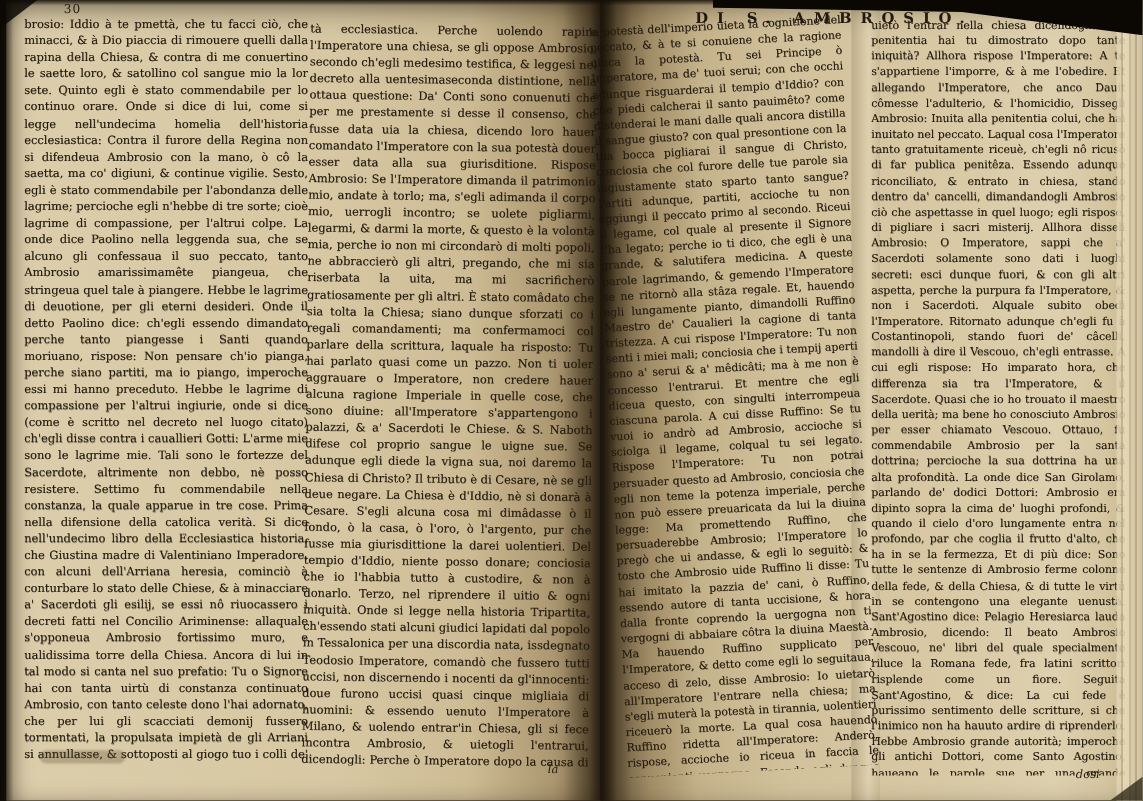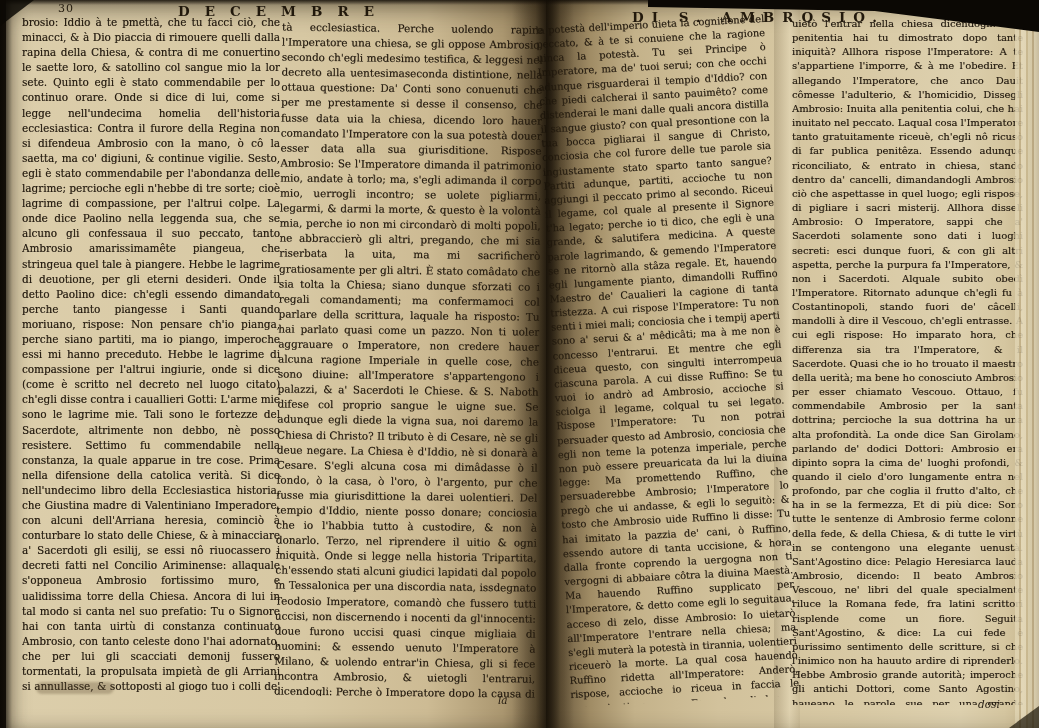--- a/index.html
+++ b/index.html
@@ -73,21 +73,20 @@
   .corner-br{position:absolute;right:0;bottom:0;width:30px;height:22px;
     background:#1b1509;clip-path:polygon(100% 0,100% 100%,0 100%);opacity:.7;}
 </style>
 </head>
 <body>
 
 <div class="scan">
 
   <div class="page page-left">
     <div class="pagenum pagenum-left">30</div>
-    <div class="running-header header-left">DECEMBRE</div>
     <div class="col col-l1">brosio: Iddio à te pmettà, che tu facci ciò, che minacci, &amp; à Dio piaccia di rimouere quelli dalla rapina della Chiesa, &amp; contra di me conuertino le saette loro, &amp; satollino col sangue mio la lor sete. Quinto egli è stato commendabile per lo continuo orare. Onde si dice di lui, come si legge nell'undecima homelia dell'historia ecclesiastica: Contra il furore della Regina non si difendeua Ambrosio con la mano, ò cô la saetta, ma co' digiuni, &amp; continue vigilie. Sesto, egli è stato commendabile per l'abondanza delle lagrime; percioche egli n'hebbe di tre sorte; cioè lagrime di compassione, per l'altrui colpe. La onde dice Paolino nella leggenda sua, che se alcuno gli confessaua il suo peccato, tanto Ambrosio amarissimamête piangeua, che stringeua quel tale à piangere. Hebbe le lagrime di deuotione, per gli eterni desideri. Onde il detto Paolino dice: ch'egli essendo dimandato perche tanto piangesse i Santi quando moriuano, rispose: Non pensare ch'io pianga, perche siano partiti, ma io piango, imperoche essi mi hanno preceduto. Hebbe le lagrime di compassione per l'altrui ingiurie, onde si dice (come è scritto nel decreto nel luogo citato) ch'egli disse contra i cauallieri Gotti: L'arme mie sono le lagrime mie. Tali sono le fortezze del Sacerdote, altrimente non debbo, nè posso resistere. Settimo fu commendabile nella constanza, la quale apparue in tre cose. Prima nella difensione della catolica verità. Si dice nell'undecimo libro della Ecclesiastica historia, che Giustina madre di Valentiniano Imperadore, con alcuni dell'Arriana heresia, cominciò à conturbare lo stato delle Chiese, &amp; à minacciare a' Sacerdoti gli esilij, se essi nô riuocassero i decreti fatti nel Concilio Ariminense: allaquale s'opponeua Ambrosio fortissimo muro, e ualidissima torre della Chiesa. Ancora di lui in tal modo si canta nel suo prefatio: Tu o Signore hai con tanta uirtù di constanza continuato Ambrosio, con tanto celeste dono l'hai adornato, che per lui gli scacciati demonij fussero tormentati, la propulsata impietà de gli Arriani si annullasse, &amp; sottoposti al giogo tuo i colli de' Prencipi ritornassero humilissimi. Secondo nella diffensione della liber-</div>
     <div class="col col-l2">tà ecclesiastica. Perche uolendo rapire l'Imperatore una chiesa, se gli oppose Ambrosio, secondo ch'egli medesimo testifica, &amp; leggesi nel decreto alla uentesimaseconda distintione, nella ottaua questione: Da' Conti sono conuenuti che per me prestamente si desse il consenso, che fusse data uia la chiesa, dicendo loro hauer comandato l'Imperatore con la sua potestà douer esser data alla sua giurisditione. Rispose Ambrosio: Se l'Imperatore dimanda il patrimonio mio, andate à torlo; ma, s'egli adimanda il corpo mio, uerrogli incontro; se uolete pigliarmi, legarmi, &amp; darmi la morte, &amp; questo è la volontà mia, perche io non mi circondarò di molti popoli, ne abbraccierò gli altri, pregando, che mi sia riserbata la uita, ma mi sacrificherò gratiosamente per gli altri. È stato comâdato che sia tolta la Chiesa; siano dunque sforzati co i regali comandamenti; ma confermamoci col parlare della scrittura, laquale ha risposto: Tu hai parlato quasi come un pazzo. Non ti uoler aggrauare o Imperatore, non credere hauer alcuna ragione Imperiale in quelle cose, che sono diuine: all'Imperatore s'appartengono i palazzi, &amp; a' Sacerdoti le Chiese. &amp; S. Naboth difese col proprio sangue le uigne sue. Se adunque egli diede la vigna sua, noi daremo la Chiesa di Christo? Il tributo è di Cesare, nè se gli deue negare. La Chiesa è d'Iddio, nè si donarà à Cesare. S'egli alcuna cosa mi dimâdasse ò il fondo, ò la casa, ò l'oro, ò l'argento, pur che fusse mia giurisdittione la darei uolentieri. Del tempio d'Iddio, niente posso donare; conciosia che io l'habbia tutto à custodire, &amp; non à donarlo. Terzo, nel riprendere il uitio &amp; ogni iniquità. Onde si legge nella historia Tripartita, ch'essendo stati alcuni giudici lapidati dal popolo in Tessalonica per una discordia nata, issdegnato Teodosio Imperatore, comandò che fussero tutti uccisi, non discernendo i nocenti da gl'innocenti: doue furono uccisi quasi cinque migliaia di huomini: &amp; essendo uenuto l'Imperatore à Milano, &amp; uolendo entrar'in Chiesa, gli si fece incontra Ambrosio, &amp; uietogli l'entrarui, dicendogli: Perche ò Imperatore dopo la causa di tanto furore non conosci la grandezza della presontione tua? Ma forse</div>
     <div class="catchword catchword-left">la</div>
     <div class="smudge"></div>
   </div>
 
   <div class="page page-right">
     <div class="pagenum pagenum-right">31</div>
     <div class="running-header header-right">DI S. AMBROSIO.</div>
     <div class="col col-r1">la potestà dell'imperio uieta la cognitione del peccato, &amp; à te si conuiene che la ragione uinca la potestà. Tu sei Principe ò Imperatore, ma de' tuoi serui; con che occhi adunque risguarderai il tempio d'Iddio? con che piedi calcherai il santo pauimêto? come distenderai le mani dalle quali ancora distilla il sangue giusto? con qual presontione con la tua bocca pigliarai il sangue di Christo, conciosia che col furore delle tue parole sia ingiustamente stato sparto tanto sangue? Partiti adunque, partiti, accioche tu non aggiungi il peccato primo al secondo. Riceui il legame, col quale al presente il Signore t'ha legato; perche io ti dico, che egli è una grande, &amp; salutifera medicina. A queste parole lagrimando, &amp; gemendo l'Imperatore se ne ritornò alla stâza regale. Et, hauendo egli lungamente pianto, dimandolli Ruffino Maestro de' Caualieri la cagione di tanta tristezza. A cui rispose l'Imperatore: Tu non senti i miei mali; conciosia che i tempij aperti sono a' serui &amp; a' mêdicâti; ma à me non è concesso l'entrarui. Et mentre che egli diceua questo, con singulti interrompeua ciascuna parola. A cui disse Ruffino: Se tu vuoi io andrò ad Ambrosio, accioche si sciolga il legame, colqual tu sei legato. Rispose l'Imperatore: Tu non potrai persuader questo ad Ambrosio, conciosia che egli non teme la potenza imperiale, perche non può essere preuaricata da lui la diuina legge: Ma promettendo Ruffino, che persuaderebbe Ambrosio; l'Imperatore lo pregò che ui andasse, &amp; egli lo seguitò: &amp; tosto che Ambrosio uide Ruffino li disse: Tu hai imitato la pazzia de' cani, ò Ruffino, essendo autore di tanta uccisione, &amp; hora dalla fronte coprendo la uergogna non ti vergogni di abbaiare côtra la diuina Maestà. Ma hauendo Ruffino supplicato per l'Imperatore, &amp; detto come egli lo seguitaua, acceso di zelo, disse Ambrosio: Io uietarò all'Imperatore l'entrare nella chiesa; ma s'egli muterà la potestà in tirannia, uolentieri riceuerò la morte. La qual cosa hauendo Ruffino ridetta all'Imperatore: Anderò, rispose, accioche io riceua in faccia le conuenienti vergogne. Essendo egli dunque venuto, &amp; dimandando essere sciolto da' suoi legami, &amp; uenutoli incontra Ambrosio</div>

